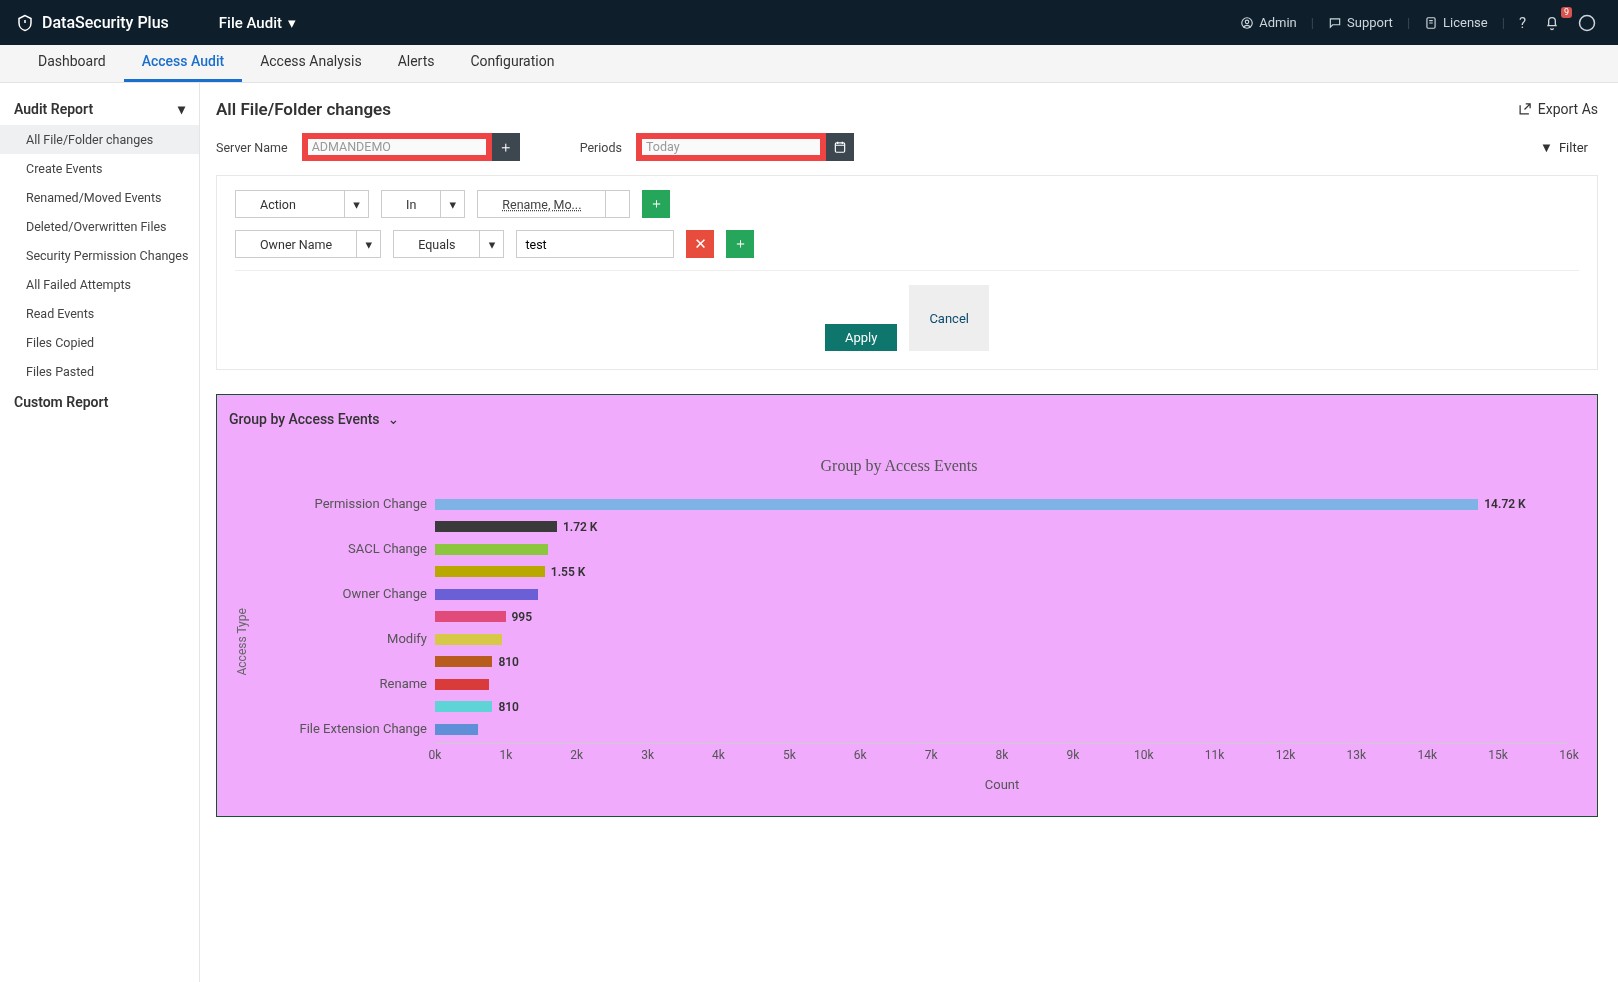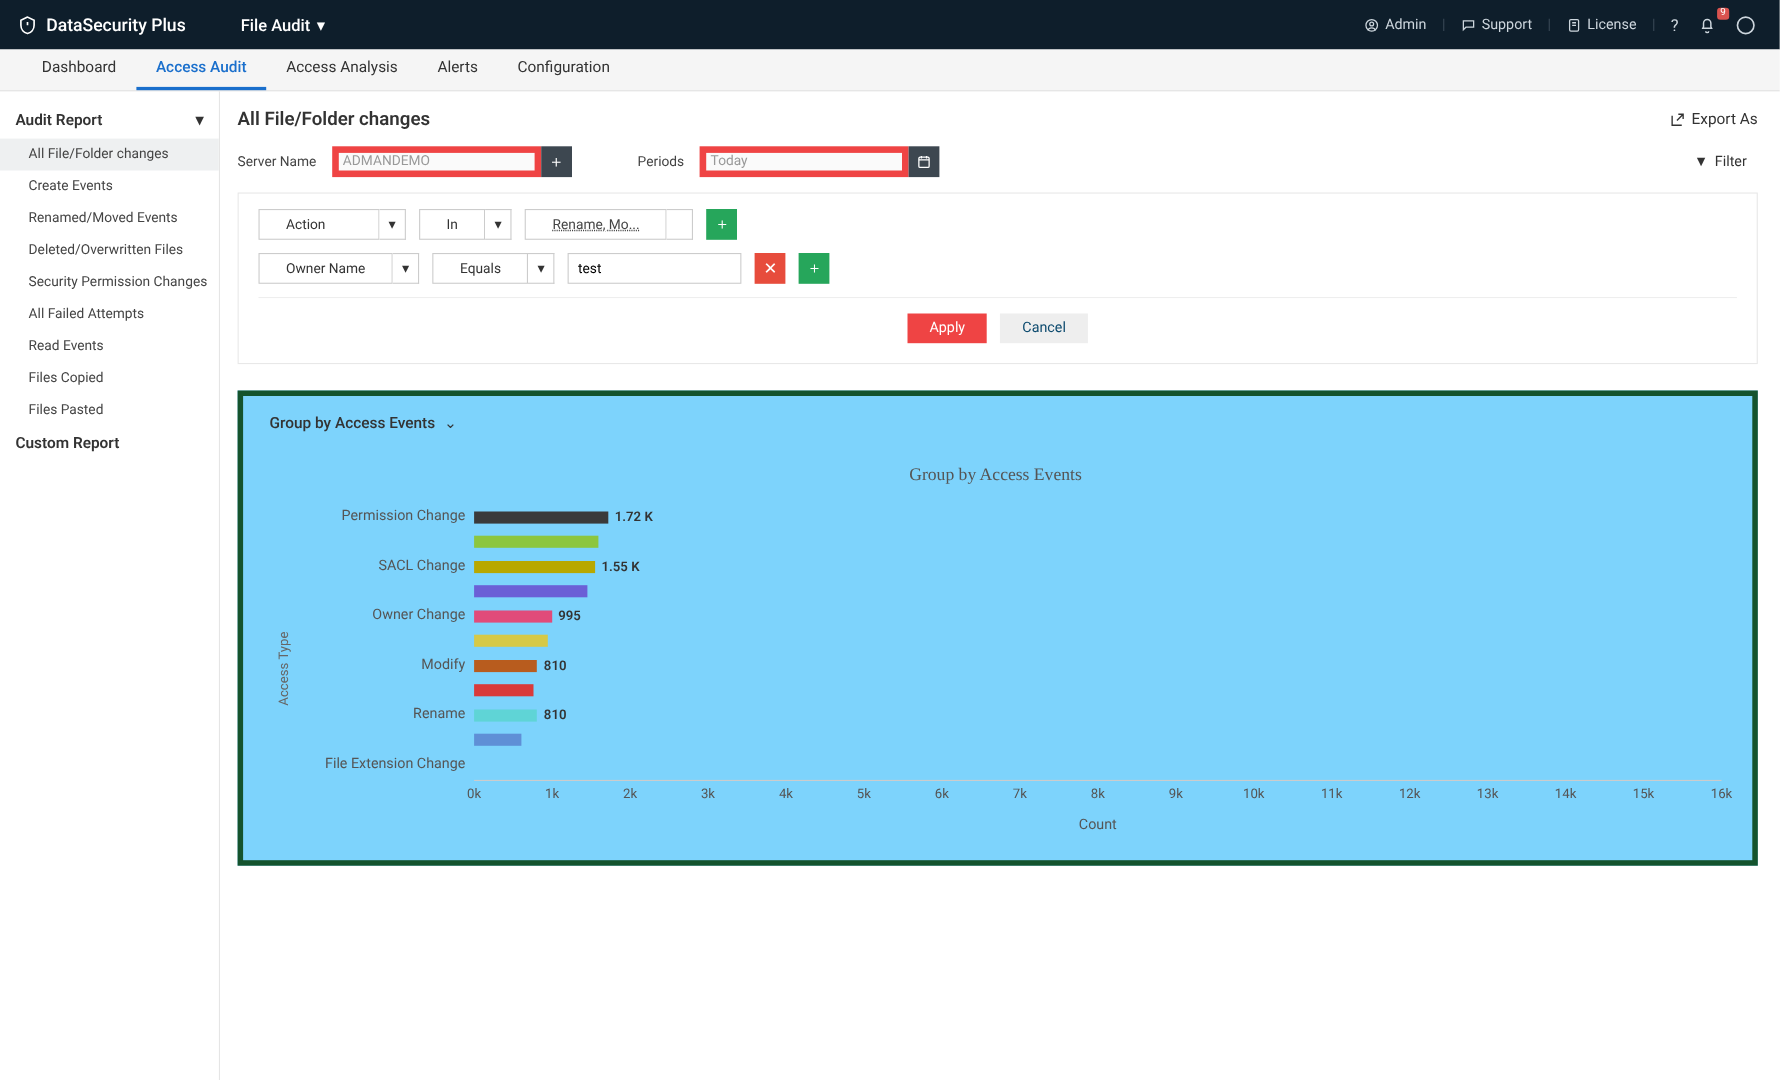--- a/index.html
+++ b/index.html
@@ -49,29 +49,29 @@
 
 .filterpanel { border:1px solid #e8e8e8; background:#fff; padding:14px 18px 18px 18px; margin-bottom:24px; }
 .filrow { display:flex; align-items:center; gap:12px; margin-bottom:12px; }
 .filsel { display:flex; }
 .filsel .fv { border:1px solid #ccc; height:28px; padding:0 24px; display:flex; align-items:center; font-size:12.5px; min-width:110px; background:#fff; }
 .filsel .fc { border:1px solid #ccc; border-left:none; height:28px; width:24px; display:flex; align-items:center; justify-content:center; background:#fff; cursor:pointer; }
 .filsel .fv.link { text-decoration: underline dotted; color:#444; min-width:115px; }
 .filinp { border:1px solid #ccc; height:28px; padding:0 8px; font-size:12.5px; width:158px; }
 .filactions { display:flex; justify-content:center; gap:12px; border-top:1px solid #eee; padding-top:14px; margin-top:6px; }
 .btn { padding:6px 20px; font-size:13px; cursor:pointer; border:none; }
-.btn-apply { background:#ef4444; color:#fff; }
+.btn-apply { background:#0f766e; color:#fff;margin-top:39px; }
 .btn-cancel { background:#eee; color:#0c4a6e; }
 
 
-.chartpanel { border:5px solid #14532d; background:#7dd3fc; padding:16px 28px 24px 24px; }
+.chartpanel { border:1px solid #14532d; background:#f0abfc; padding:16px 28px 24px 12px; }
 .grphdr { display:flex; align-items:center; gap:8px; font-size:14px; color:#333; cursor:pointer; font-weight:500; }
 .chart { margin-top:30px; }
 .chart-title { text-align:center; font-size:16px; color:#555; margin-bottom:18px; font-family: Georgia, serif; }
-.chartbody { display:flex; }
+.chartbody { display:flex;gap:20px; }
 .ylabel { writing-mode: vertical-rl; transform: rotate(180deg); font-size:12px; color:#666; text-align:center; padding:0 6px; display:flex; align-items:center; justify-content:center;}
 .ycats { width:160px; text-align:right; font-size:13px; color:#555; }
 .ycats div { height:22.5px; line-height:22.5px; padding-right:8px; }
 .bars { flex:1; position:relative; }
 .bar-row { height:22.5px; display:flex; align-items:center; }
 .bar { height:11px; }
 .bar-label { font-size:12px; font-weight:600; color:#333; margin-left:6px; white-space:nowrap; }
 .xaxis { border-top:1px solid #ccc; margin-top:2px; position:relative; height:30px; margin-left:160px; }
 .xaxis-inner { position:relative; height:100%; }
 .xtick { position:absolute; top:4px; font-size:12px; color:#555; transform:translateX(-50%);}
@@ -252,20 +252,24 @@
                   <div style="height: 22.5px;"></div>
                   <div style="height: 22.5px;">Owner Change</div>
                   <div style="height: 22.5px;"></div>
                   <div style="height: 22.5px;">Modify</div>
                   <div style="height: 22.5px;"></div>
                   <div style="height: 22.5px;">Rename</div>
                   <div style="height: 22.5px;"></div>
                   <div style="height: 22.5px;">File Extension Change</div>
                 </div>
               <div class="bars" id="bars">
+                  <div class="bar-row">
+                    <div class="bar" style="width: 92%; background: rgb(127, 179, 230);"></div>
+                    <span class="bar-label">14.72 K</span>
+                  </div>
                   <div class="bar-row">
                     <div class="bar" style="width: 10.75%; background: rgb(58, 58, 58);"></div>
                     <span class="bar-label">1.72 K</span>
                   </div>
                   <div class="bar-row">
                     <div class="bar" style="width: 10%; background: rgb(140, 198, 63);"></div>
                   </div>
                   <div class="bar-row">
                     <div class="bar" style="width: 9.6875%; background: rgb(184, 168, 0);"></div>
                     <span class="bar-label">1.55 K</span>

